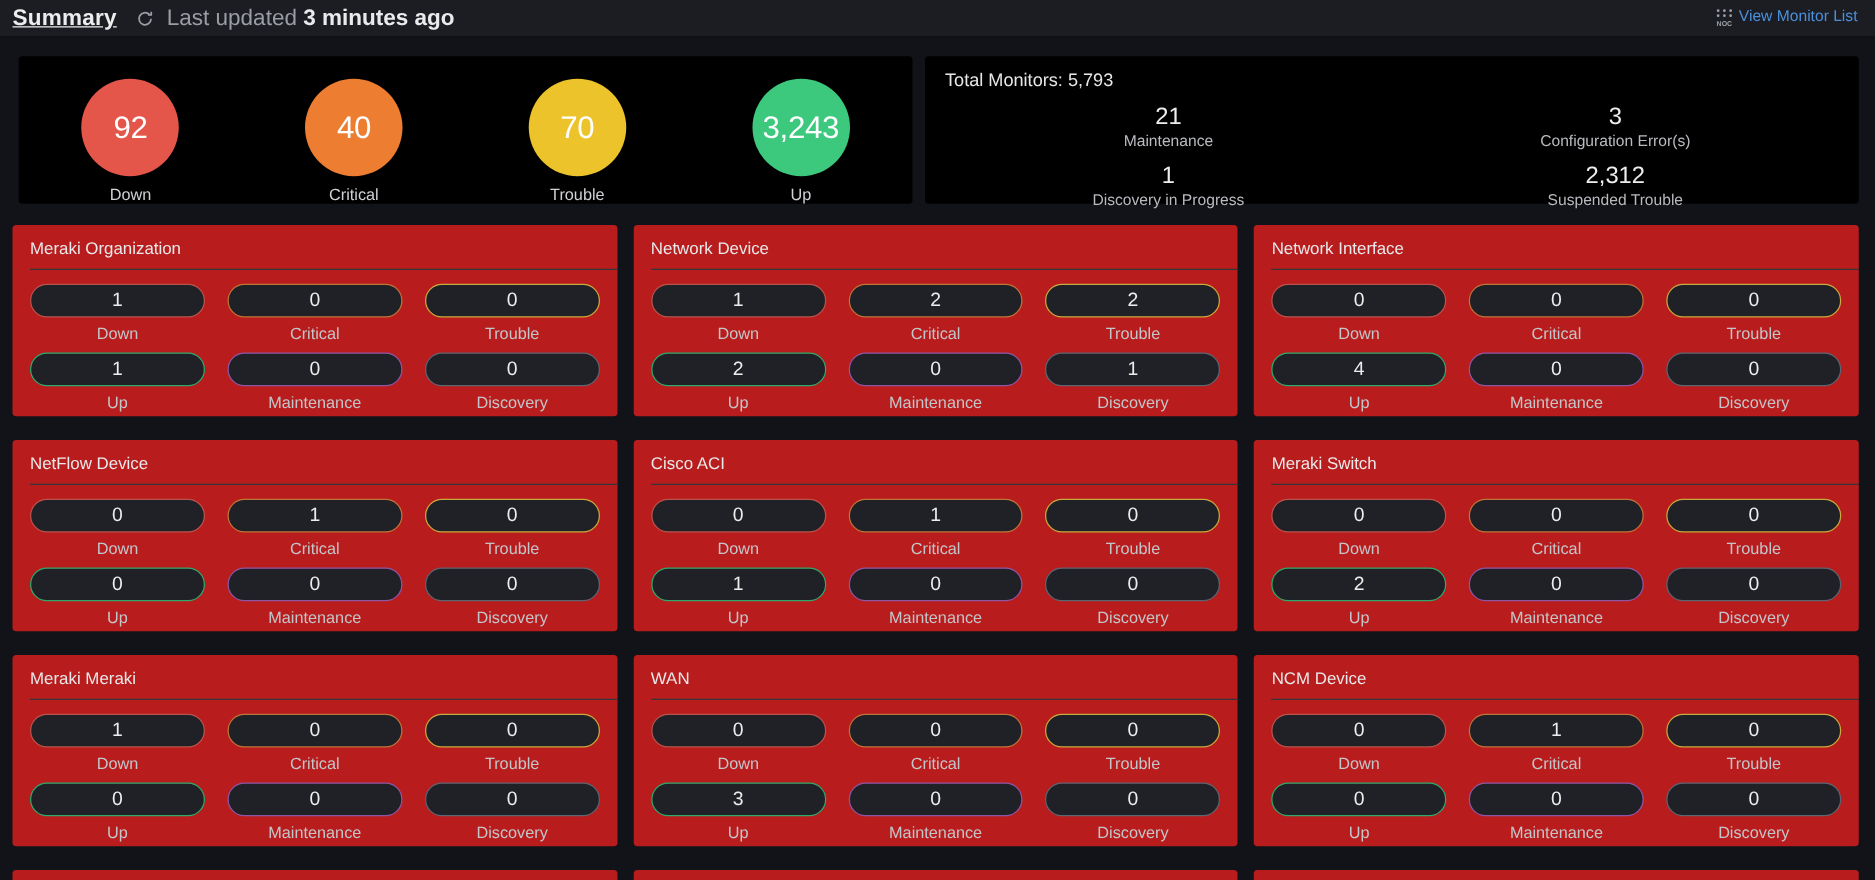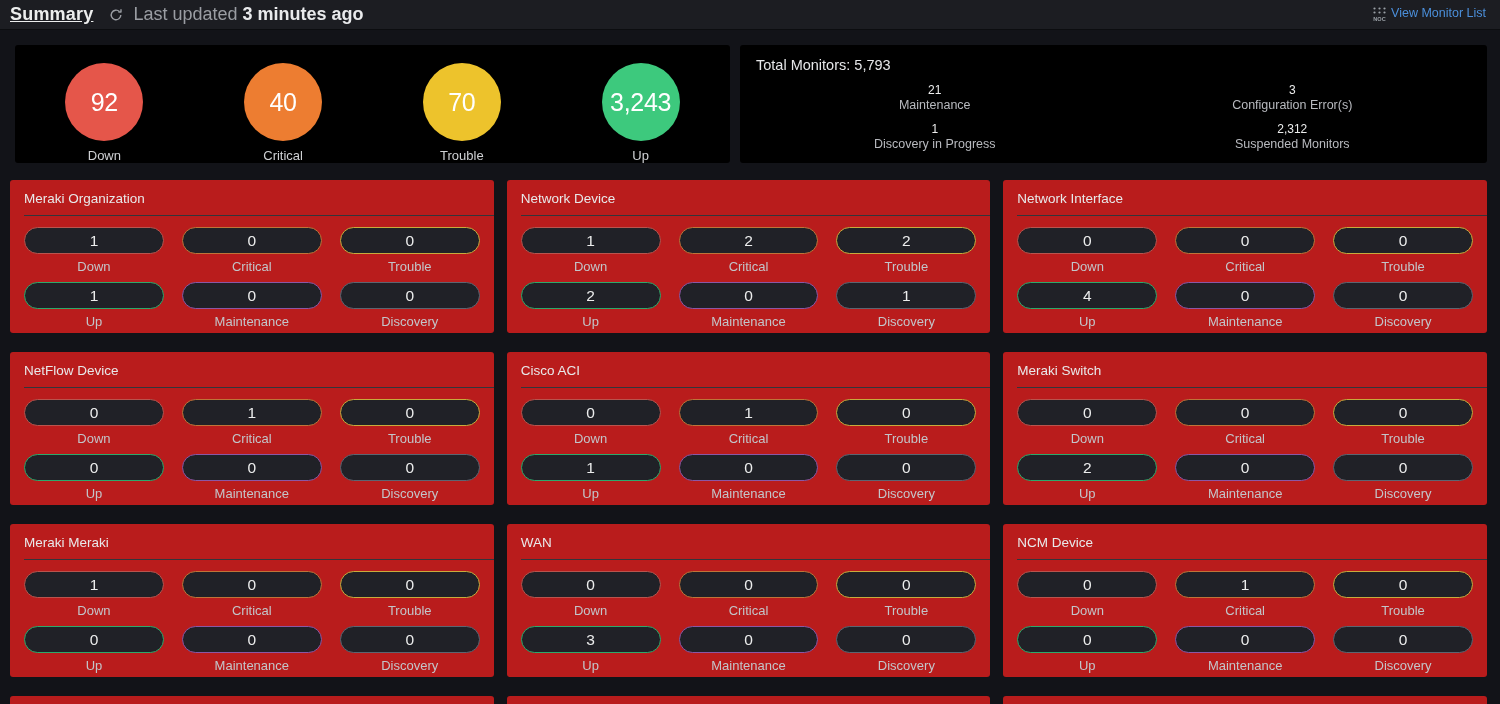--- a/index.html
+++ b/index.html
@@ -46,21 +46,21 @@
   }
   .circle-label { margin-top: 7px; font-size: 13px; color: #cfd1d4; }
 
   .totals-panel { padding: 12px 16px 0 16px; position: relative; }
   .totals-title { font-size: 14.5px; color: #e6e7e9; }
   .totals-grid {
     margin-top: 10px;
     display: grid; grid-template-columns: 1fr 1fr; row-gap: 10px;
   }
   .total-item { text-align: center; }
-  .total-value { font-size: 12px; color: #eceded; }
+  .total-value { font-size: 19px; color: #eceded; }
   .total-label { font-size: 12.5px; color: #b8babf; margin-top: 1px; }
 
   
   .cards-grid {
     display: grid; grid-template-columns: repeat(3, 1fr);
     column-gap: 13px; row-gap: 19px;
     padding: 17px 13px 0 10px;
   }
   .card {
     background: #b91c1c; border-radius: 3px; height: 153px;
@@ -166,21 +166,21 @@
           <div class="total-label">Configuration Error(s)</div>
         </div>
 
         <div class="total-item">
           <div class="total-value">1</div>
           <div class="total-label">Discovery in Progress</div>
         </div>
 
         <div class="total-item">
           <div class="total-value">2,312</div>
-          <div class="total-label">Suspended Monitors</div>
+          <div class="total-label">Suspended Trouble</div>
         </div>
       </div>
   </div>
 </section>
 
 <main class="cards-grid">
 
     <div class="card">
       <div class="card-title">Meraki Organization</div>
       <hr class="card-divider">

